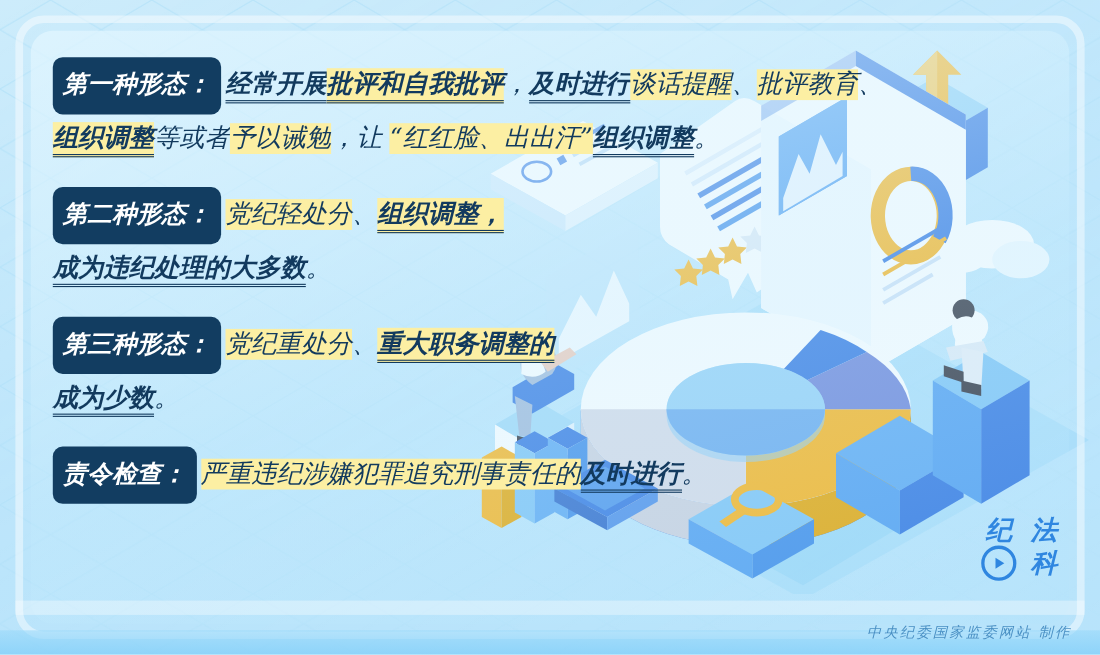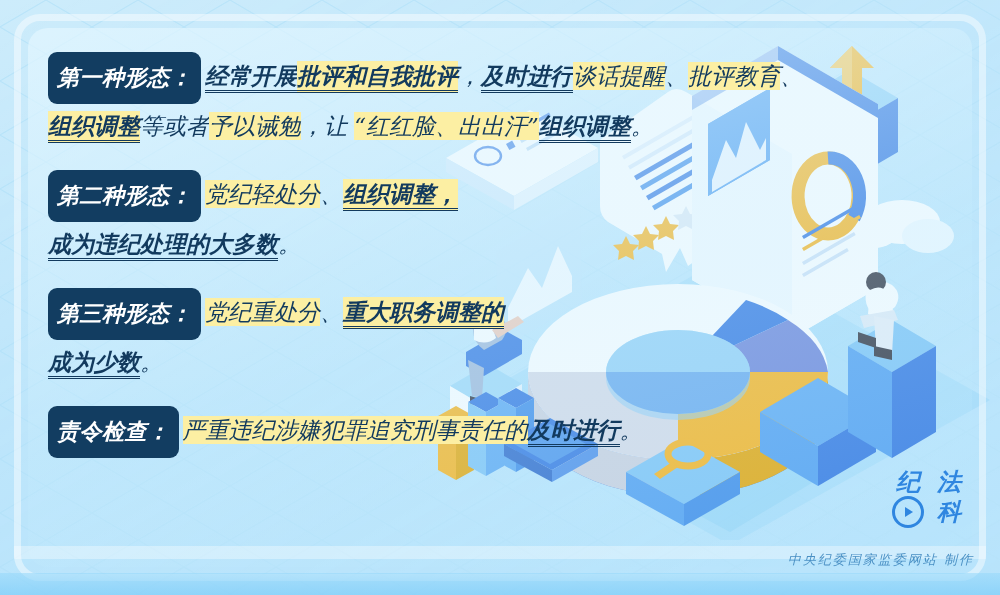--- a/index.html
+++ b/index.html
@@ -78,21 +78,21 @@
   .logo-cell{display:flex;align-items:center;justify-content:center;position:relative;}
   .logo-play{
     width:26px;height:26px;border:3px solid #2f86e0;border-radius:50%;
     display:flex;align-items:center;justify-content:center;
   }
   .logo-play::after{
     content:"";width:0;height:0;margin-left:2px;
     border-left:8px solid #2f86e0;border-top:5px solid transparent;border-bottom:5px solid transparent;
   }
   .footer{
-    position:absolute;right:26px;bottom:26px;
+    position:absolute;right:26px;bottom:11px;
     font-size:13px;color:#4a90c4;letter-spacing:2px;
     font-family:"DejaVu Sans","Liberation Sans",sans-serif;
   }
 </style>
 </head>
 <body>
 
 <div id="poster">
 
   <svg class="iso-grid" viewBox="0 0 1000 595">

